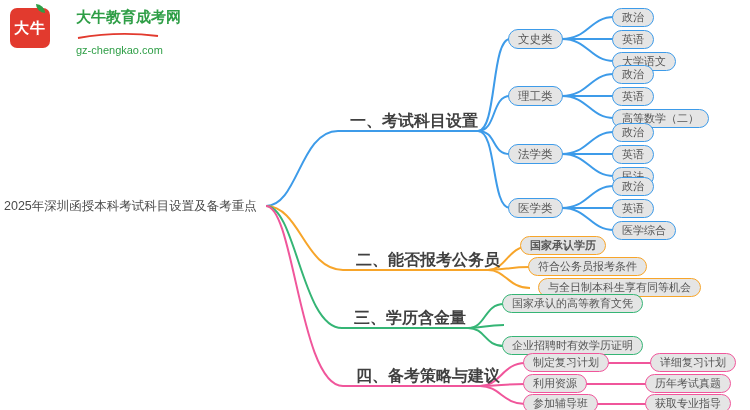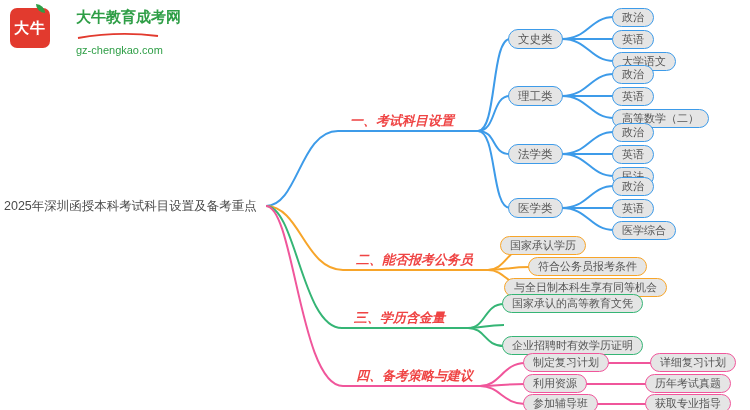--- a/index.html
+++ b/index.html
@@ -17,22 +17,22 @@
     background:#2e9e46; border-radius:0 100% 0 100%; }
   .logo-text { margin-left:7px; }
   .logo-name { color:#2e9e46; font-weight:bold; font-size:15px; line-height:18px; white-space:nowrap; }
   .logo-url { color:#2e9e46; font-size:11px; line-height:12px; }
 
   
   .root-title { position:absolute; left:4px; top:199px; font-size:12.5px; line-height:15px;
     color:#4a4a4a; white-space:nowrap; }
 
   
-  .l1 { position:absolute; font-size:13px; line-height:16px; font-weight:600; color:#ef4444;
-    white-space:nowrap;font-style:italic; }
+  .l1 { position:absolute; font-size:16px; line-height:16px; font-weight:600; color:#404040;
+    white-space:nowrap; }
 
   
   .box { position:absolute; display:inline-flex; align-items:center; justify-content:center;
     background:#e5e5e5; border:1.6px solid #999; border-radius:10px; font-size:11px; color:#555;
     padding:0 9px; height:19px; white-space:nowrap; }
   .box.lv2 { height:20px; font-size:11.5px; }
   .blue   { border-color:#3d9be9; }
   .orange { border-color:#f7a52a; }
   .green  { border-color:#35b575; }
   .pink   { border-color:#f0569b; }
@@ -120,23 +120,23 @@
   <div class="box blue" style="left:612px; top:65px;">政治</div>
   <div class="box blue" style="left:612px; top:87px;">英语</div>
   <div class="box blue" style="left:612px; top:109px;">高等数学（二）</div>
   <div class="box blue" style="left:612px; top:123px;">政治</div>
   <div class="box blue" style="left:612px; top:145px;">英语</div>
   <div class="box blue" style="left:612px; top:167px;">民法</div>
   <div class="box blue" style="left:612px; top:177px;">政治</div>
   <div class="box blue" style="left:612px; top:199px;">英语</div>
   <div class="box blue" style="left:612px; top:221px;">医学综合</div>
 
-  <div class="box orange" style="left:500px; top:236px;">国家承认学历</div>
+  <div class="box orange" style="left:520px; top:236px;font-weight:bold;">国家承认学历</div>
   <div class="box orange" style="left:528px; top:257px;">符合公务员报考条件</div>
-  <div class="box orange" style="left:504px; top:278px;font-family:Liberation Mono, monospace;">与全日制本科生享有同等机会</div>
+  <div class="box orange" style="left:538px; top:278px;font-family:Liberation Mono, monospace;">与全日制本科生享有同等机会</div>
 
   <div class="box green" style="left:502px; top:294px;">国家承认的高等教育文凭</div>
   <div class="box green" style="left:502px; top:336px;">企业招聘时有效学历证明</div>
 
   <div class="box pink" style="left:523px; top:353px;">制定复习计划</div>
   <div class="box pink" style="left:523px; top:374px;">利用资源</div>
   <div class="box pink" style="left:523px; top:394px;">参加辅导班</div>
 
   <div class="box pink" style="left:650px; top:353px;">详细复习计划</div>
   <div class="box pink" style="left:645px; top:374px;">历年考试真题</div>

